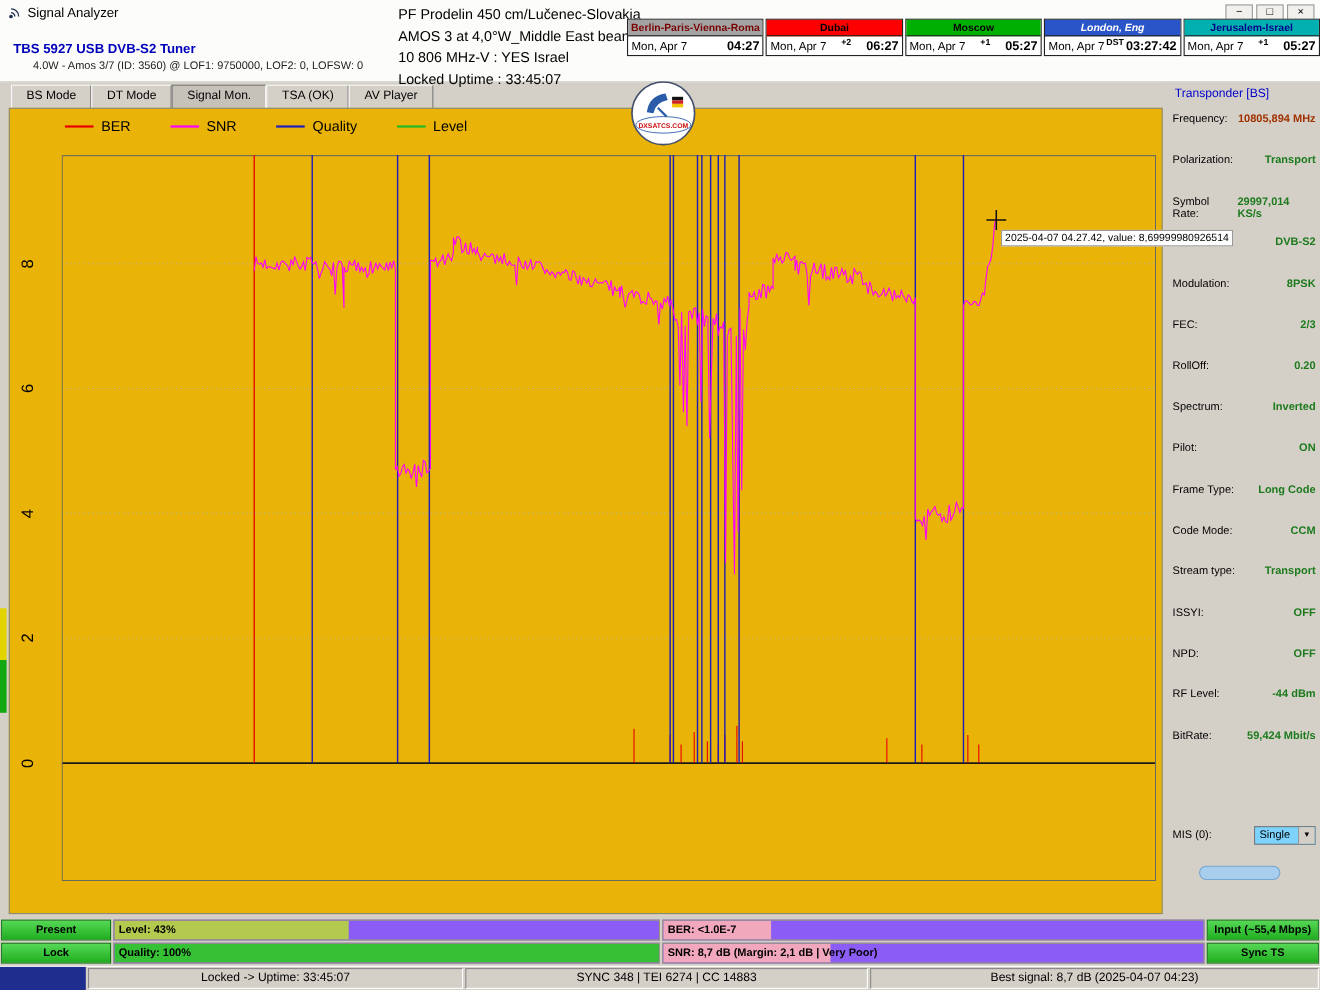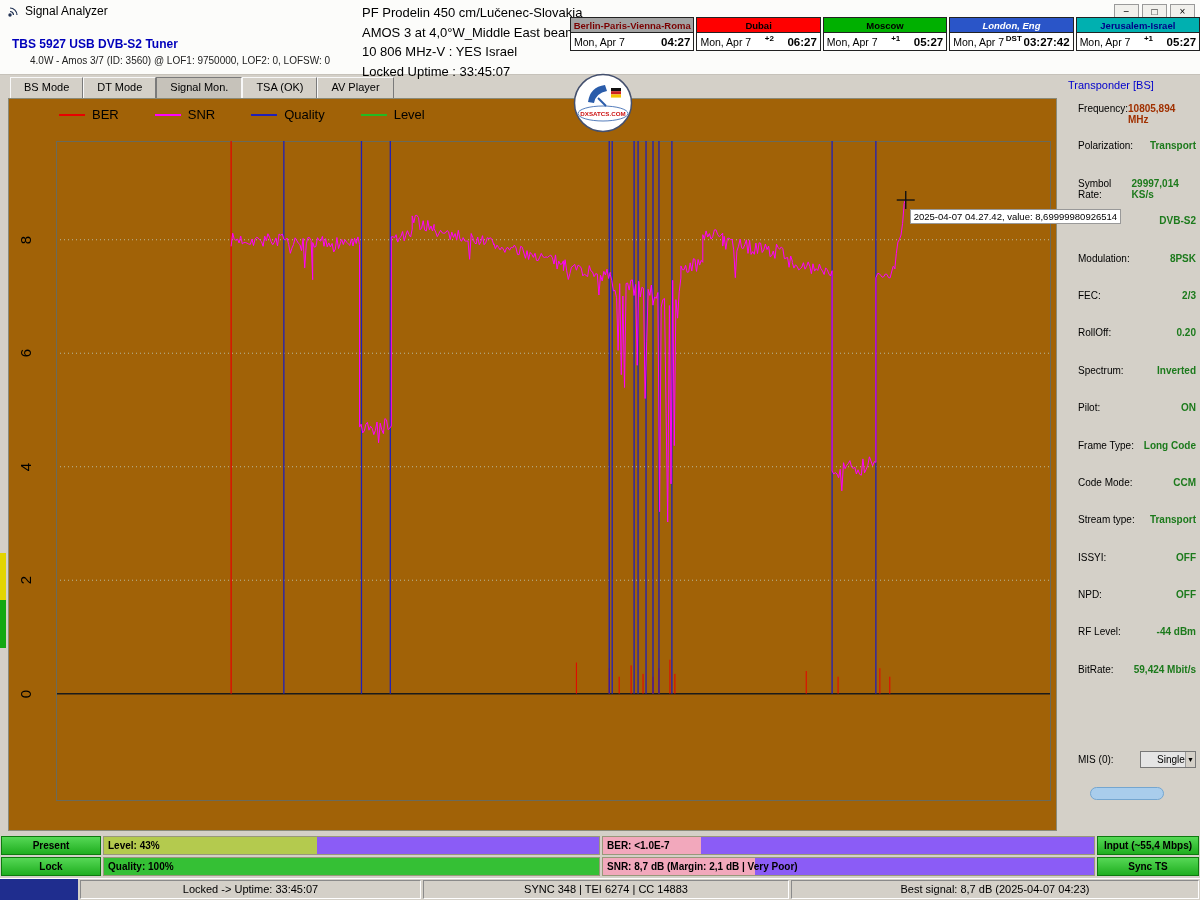--- a/index.html
+++ b/index.html
@@ -26,37 +26,37 @@
   .clock-date { flex:0 0 auto; }
   .clock-offset { flex:1 1 auto; font-size:8px; font-weight:bold; text-align:center; position:relative; top:-3px; }
   .clock-time { flex:0 0 auto; font-weight:bold; font-size:11.5px; }
   
   .tabbar { position:absolute; left:10px; top:77px; display:flex; }
   .tab { font-family:inherit; font-size:11px; padding:3px 13px 20px; background:#d4d0c8; border:1px solid; border-color:#f8f8f8 #7a7a7a #7a7a7a #f8f8f8; cursor:default; }
   .tab.active { background:#c6c2ba; border-color:#7a7a7a #f8f8f8 #f8f8f8 #7a7a7a; }
   
   .logo { position:absolute; left:573px; top:73px; width:60px; height:60px; z-index:6; }
   
-  #chart-panel { position:absolute; left:8px; top:98px; width:1049px; height:733px; background:#a16207; border:1px solid #8a8a78; }
+  #chart-panel { position:absolute; left:8px; top:98px; width:1049px; height:733px; background:#eab308; border:1px solid #8a8a78; }
   .legend { position:absolute; left:50px; top:8px; display:flex; gap:36px; align-items:center; }
   .legend-item { display:flex; align-items:center; gap:7px; }
   .legend-swatch { width:26px; height:2px; display:inline-block; }
   .legend-label { font-size:13px; }
   .ylabel { position:absolute; left:8px; width:22px; height:22px; text-align:center; font-size:15px; transform:rotate(-90deg); }
   #plot { position:absolute; left:47px; top:42px; }
   .tooltip { position:absolute; background:#fff; border:1px solid #999; font-size:9.5px; padding:1px 3px; white-space:nowrap; z-index:7; }
   
   .right-panel { position:absolute; left:1060px; top:75px; width:140px; height:825px; background:#d4d0c8; }
   .tp-title { position:absolute; left:8px; top:4px; color:#0000cc; font-size:11px; }
   #tp-rows { position:absolute; left:6px; top:28px; right:4px; }
   .tp-row { height:37.4px; display:flex; justify-content:space-between; font-size:10px; }
-  .tp-label { color:#000;margin-left:12px; }
+  .tp-label { color:#000; }
   .tp-value { font-weight:bold; color:#1c7a1c; }
   .mis-row { position:absolute; left:6px; top:676px; right:4px; display:flex; justify-content:space-between; align-items:center; font-size:10px; }
-  .mis-select { width:56px; height:17px; background:#e5e5e5; border:1px solid #777; font-size:10px; display:flex; align-items:center; justify-content:space-between; padding-left:16px; }
+  .mis-select { width:56px; height:17px; background:#7dd3fc; border:1px solid #777; font-size:10px; display:flex; align-items:center; justify-content:space-between; padding-left:4px; }
   .mis-arrow { width:15px; height:15px; background:#d4d0c8; border-left:1px solid #999; font-size:7px; display:flex; align-items:center; justify-content:center; }
   .panel-scroll { position:absolute; left:30px; top:712px; width:74px; height:13px; background:#a9cdec; border:1px solid #74a6d0; border-radius:7px; }
   
   .status-row { position:absolute; left:0; width:1200px; height:19px; }
   #row1 { top:836px; } #row2 { top:857px; }
   .gbtn { position:absolute; top:0; height:19px; background:linear-gradient(#56d856,#1fae1f); border:1px solid #0e7a0e; font-size:10px; font-weight:bold; display:flex; align-items:center; justify-content:center; white-space:nowrap; }
   .gbtn.left { left:1px; width:100px; }
   .gbtn.right { left:1097px; width:102px; }
   .bar { position:absolute; top:0; height:19px; background:#8b5cf6; border:1px solid #98987a; overflow:hidden; }
   .bar.b1 { left:103px; width:497px; }

